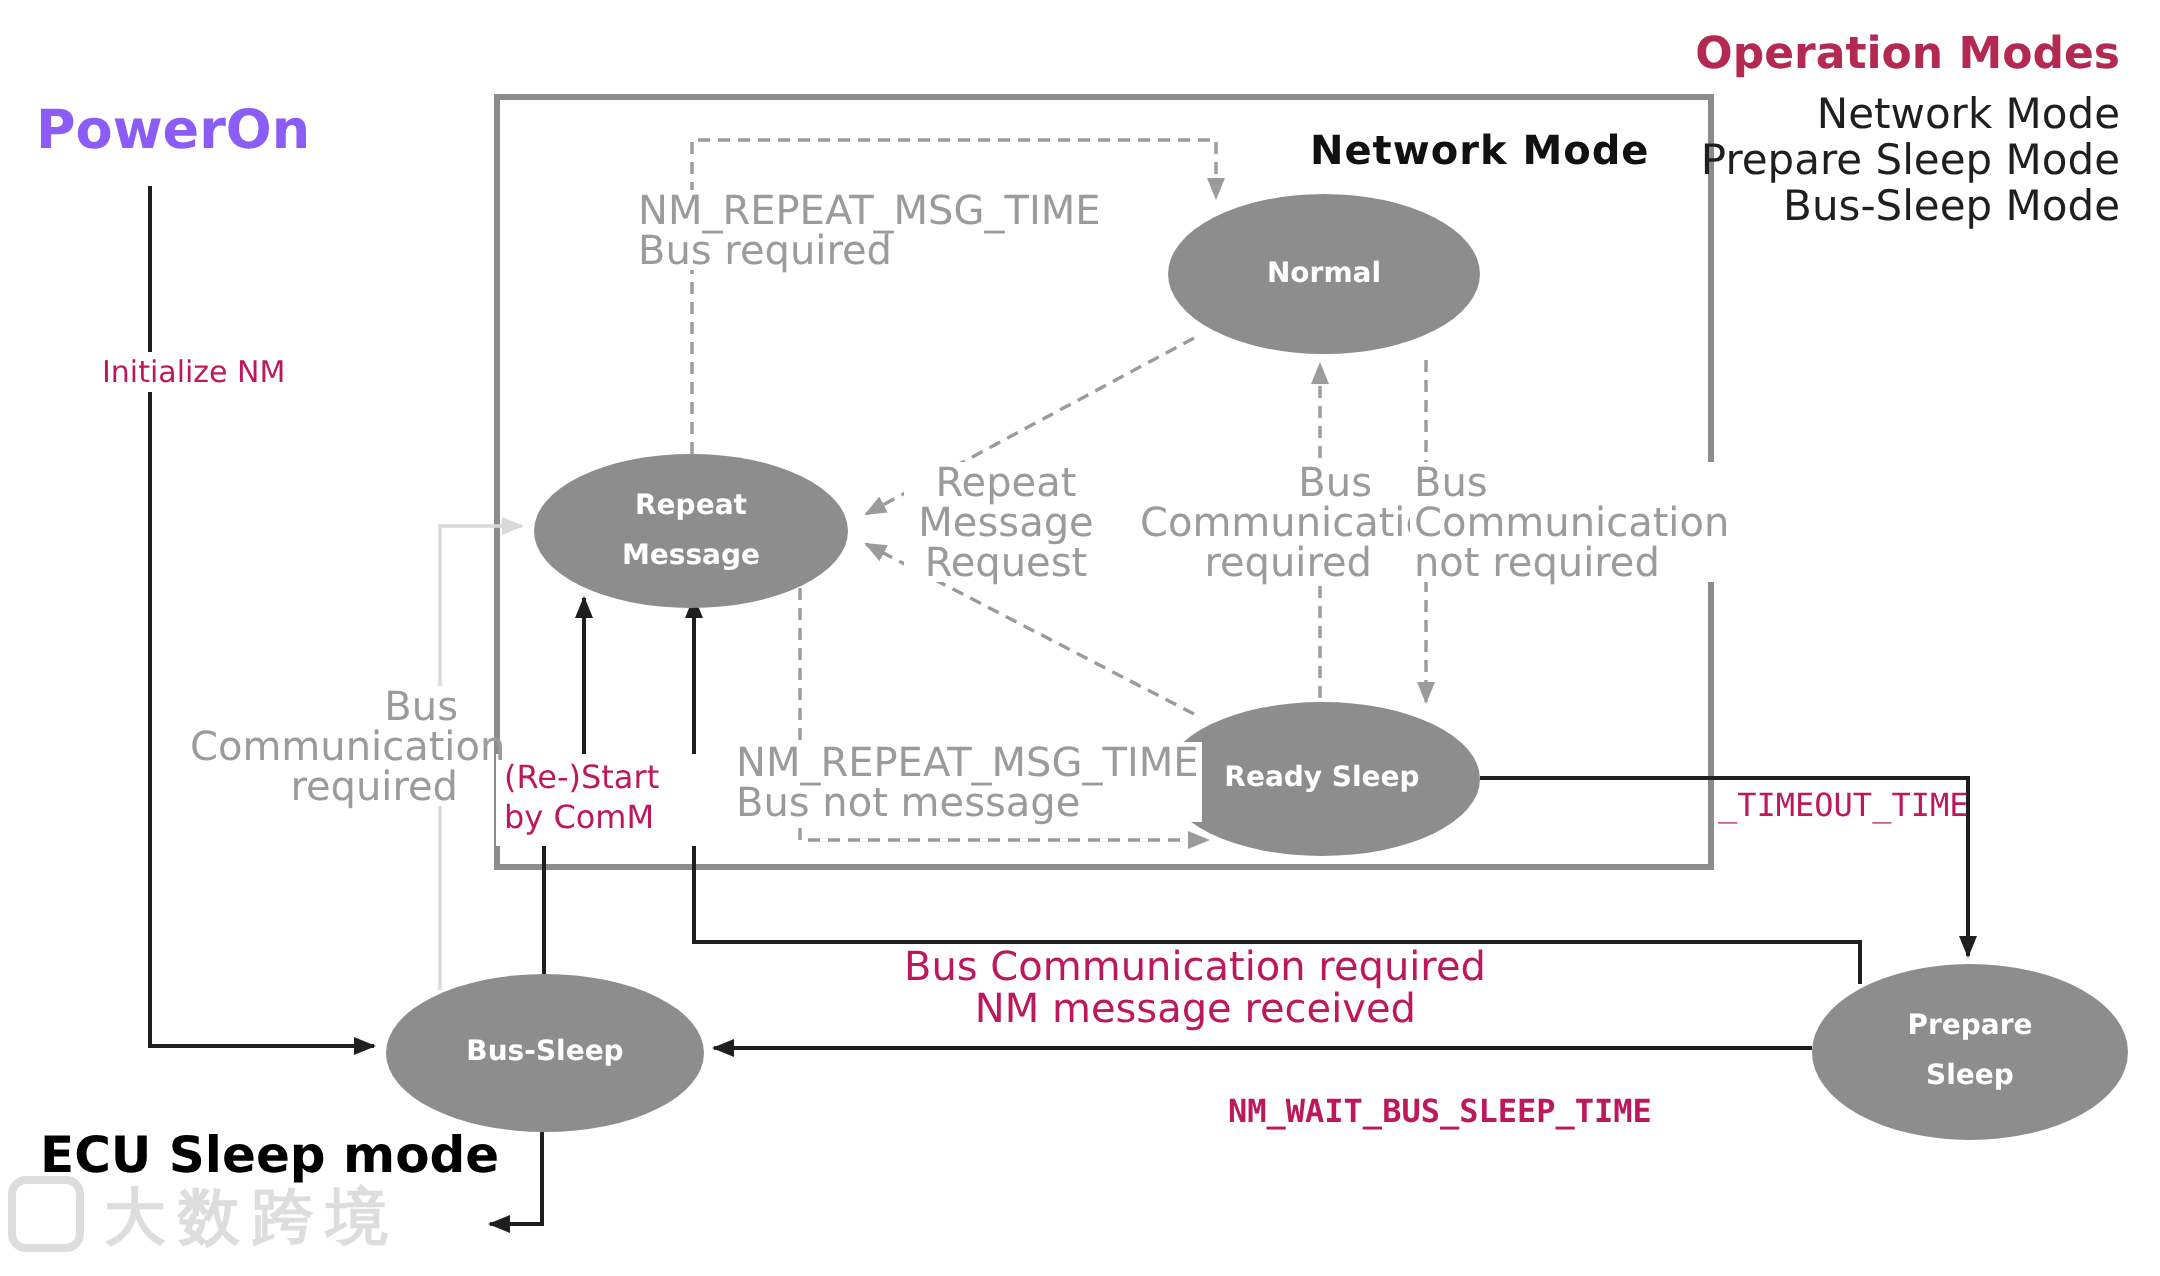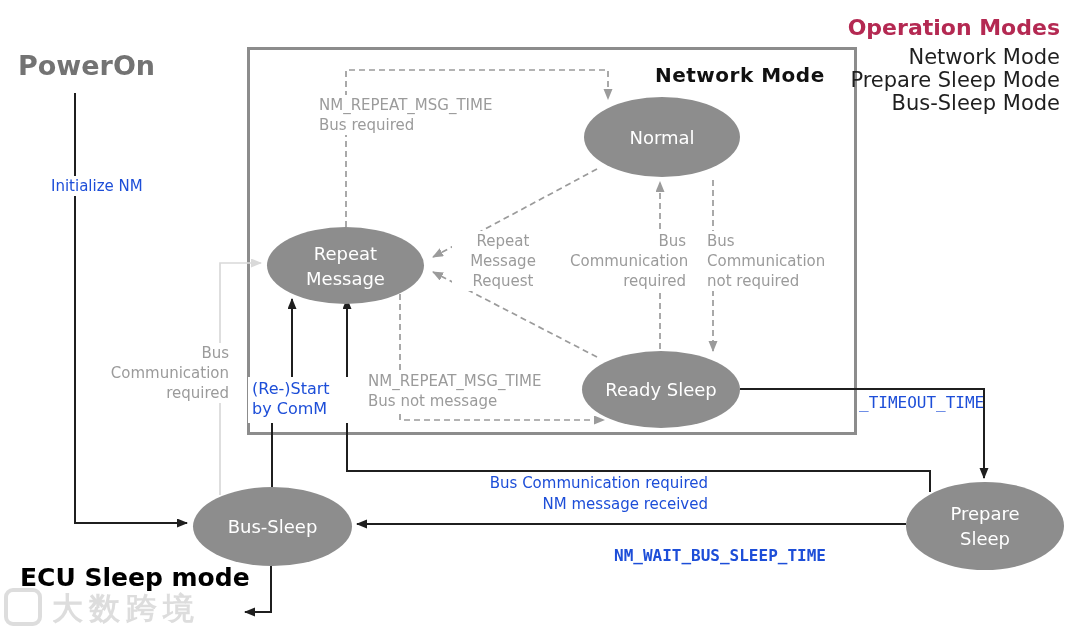--- a/index.html
+++ b/index.html
@@ -17,38 +17,38 @@
   .nm-box-title{
     position:absolute; left:655px; top:63px; font-size:20px; font-weight:bold;
     color:#111; z-index:4; letter-spacing:0.5px;
   }
   
   #wires{position:absolute; left:0; top:0; z-index:2;}
   
   .state{
     position:absolute; background:#8d8d8d; border-radius:50%;
     display:flex; flex-direction:column; align-items:center; justify-content:center;
-    color:#ffffff; font-size:18px; line-height:25px; z-index:3; text-align:center;
+    color:#ffffff; font-size:14px; line-height:25px; z-index:3; text-align:center;font-weight:bold;
   }
   .st-normal   {left:584px; top: 97px; width:156px; height:80px;}
   .st-repeat   {left:267px; top:227px; width:157px; height:77px;}
   .st-ready    {left:582px; top:351px; width:158px; height:77px;}
   .st-bussleep {left:193px; top:487px; width:159px; height:79px;justify-content:center;}
   .st-prepare  {left:906px; top:482px; width:158px; height:88px;}
   
   .lbl{
-    position:absolute; font-size:15px; line-height:20px; color:#9b9b9b;
+    position:absolute; font-size:20px; line-height:20px; color:#9b9b9b;
     background:#ffffff; padding:0 2px; z-index:4; white-space:nowrap;
   }
-  .dark{color:#1d4ed8;}
+  .dark{color:#be185d;}
   .ta-r{text-align:right;}
   .ta-c{text-align:center;}
   .mono{font-family:"DejaVu Sans Mono","Liberation Mono",monospace;margin-top:32px;}
   .nobg{background:transparent;}
-  .lbl-power-on{left:16px; top:56px; font-size:27px; font-weight:bold; color:#737373; background:transparent;}
+  .lbl-power-on{left:16px; top:56px; font-size:27px; font-weight:bold; color:#8b5cf6; background:transparent;}
   .lbl-init-nm{left:49px; top:176px; font-size:15px;}
   .lbl-repeat-req-top{left:317px; top:95px;}
   .lbl-msg-request{left:452px; top:231px; width:98px;}
   .lbl-comm-req-mid{left:568px; top:231px; width:116px;}
   .lbl-comm-notreq-mid{left:705px; top:231px;}
   .lbl-repeat-notreq{left:366px; top:371px;}
   .lbl-restart{left:248px; top:377px; width:99px; font-size:16px; padding:2px 0 4px 4px;}
   .lbl-comm-req-left{left:93px; top:343px; width:134px;}
   .lbl-timeout{left:857px; top:361px; font-size:16px;}
   .lbl-comm-nm-msg{left:450px; top:473px; width:256px; line-height:21px;}

